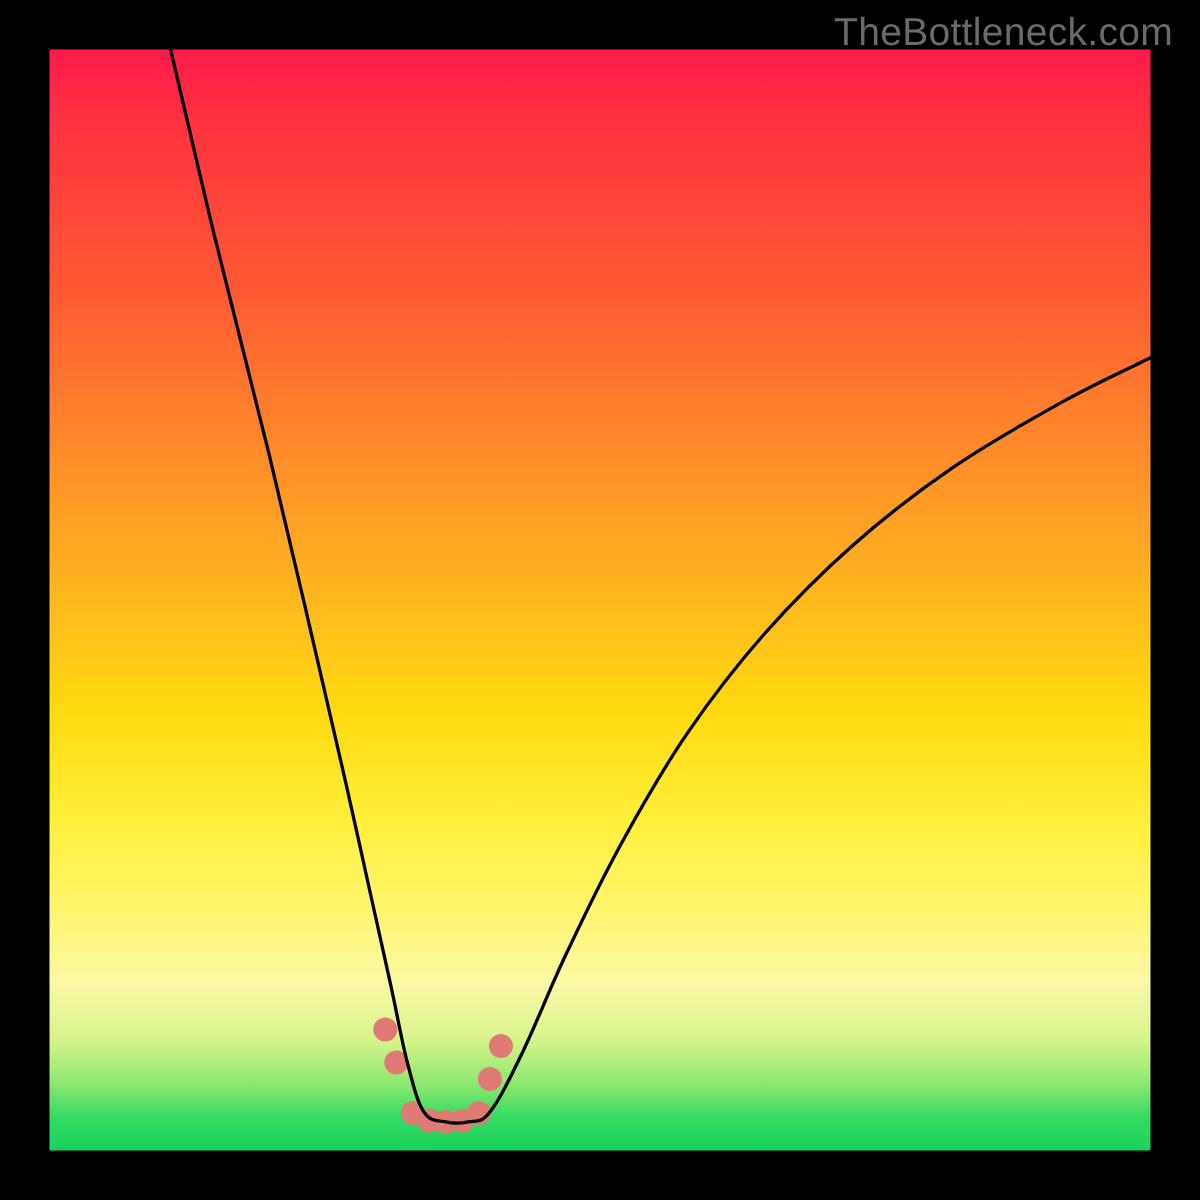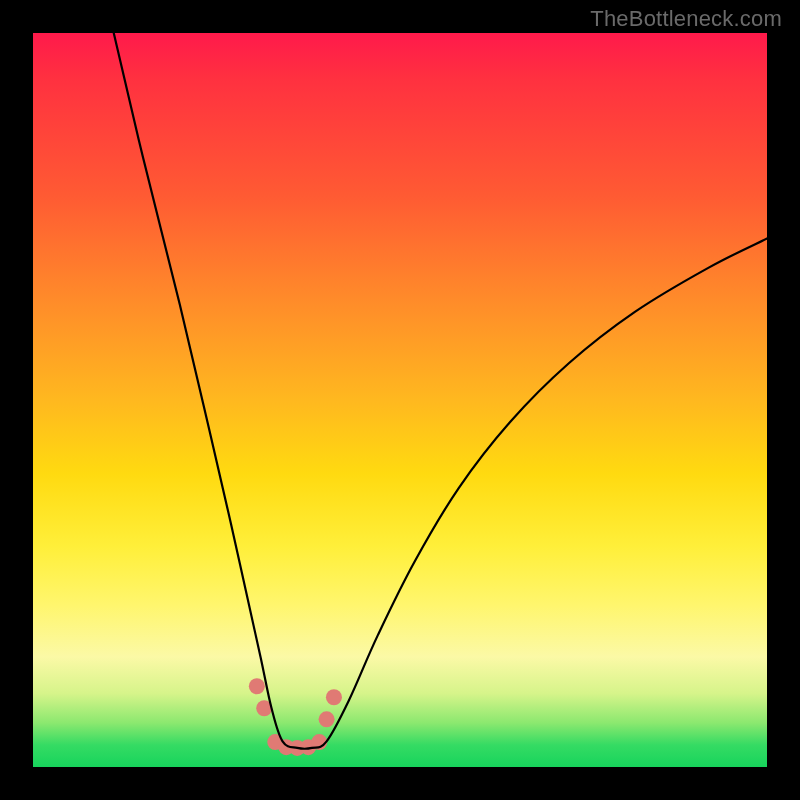--- a/index.html
+++ b/index.html
@@ -41,21 +41,21 @@
       #8be86f 94%,
       #35db63 97%,
       #17d45c 100%
     );
   }
   .watermark {
     position: absolute;
     top: 6px;
     right: 18px;
     color: #6a6a6a;
-    font-size: 22px;
+    font-size: 26px;
     letter-spacing: 0.2px;
     font-weight: 400;
     user-select: none;
   }
   svg.curve {
     position: absolute;
     left: 0;
     top: 0;
     width: 734px;
     height: 734px;

